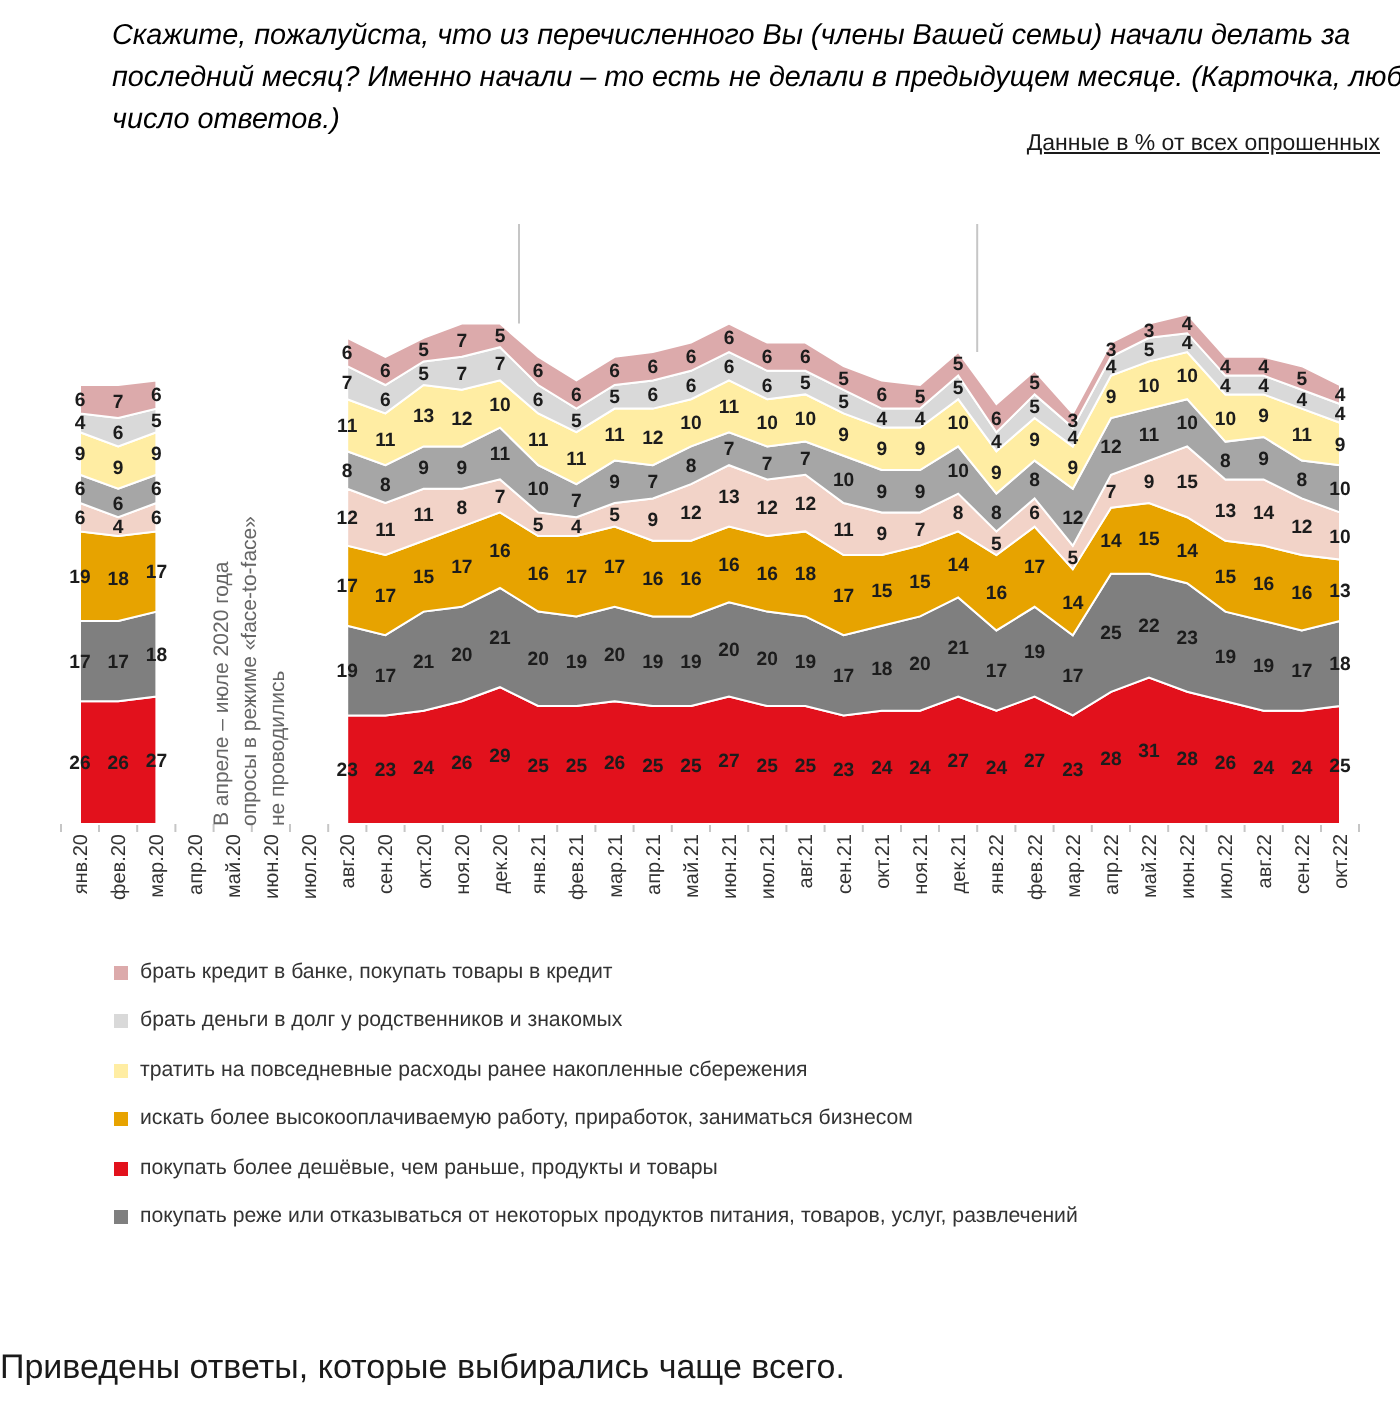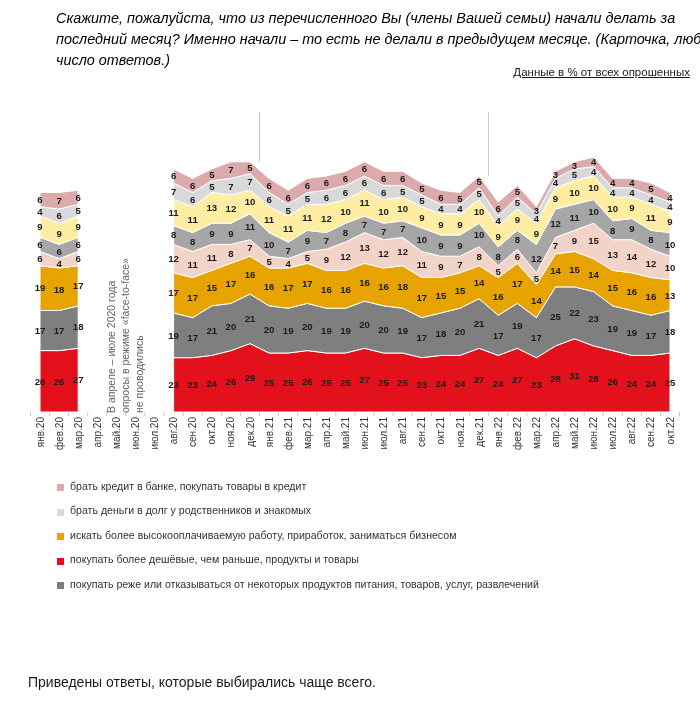--- a/index.html
+++ b/index.html
@@ -16,26 +16,26 @@
   }
   #chart{position:absolute;left:0;top:0;}
   .dl{font-size:9.6px;font-weight:700;fill:#1c1c1c;}
   .xl{font-size:10px;fill:#333;}
   .gap-note{
     position:absolute;left:11px;top:276px;width:230px;height:44px;
     transform:rotate(-90deg);
     font-size:10.5px;color:#666;line-height:1.35;white-space:pre-line;
   }
   .legend{position:absolute;left:57px;top:481px;}
-  .legend-row{display:flex;align-items:center;margin-bottom:12.6px;}
+  .legend-row{display:flex;align-items:flex-start;margin-bottom:12.6px;}
   .legend-marker{
     display:inline-block;width:7px;height:7px;margin-right:6px;margin-top:2px;flex:0 0 7px;
   }
   .legend-label{font-size:10.6px;color:#333;line-height:11.8px;}
-  .footer{position:absolute;left:28px;top:674px;font-size:14px;color:#1a1a1a;text-align:center;}
+  .footer{position:absolute;left:0;top:674px;font-size:17px;color:#1a1a1a;text-align:center;}
 </style>
 </head>
 <body>
 
 <div class="title">Скажите, пожалуйста, что из перечисленного Вы (члены Вашей семьи) начали делать за последний месяц?  Именно начали – то есть не делали в предыдущем месяце. (Карточка, любое число ответов.)</div>
 <div class="subtitle">Данные в % от всех опрошенных</div>
 
 <svg id="chart" width="700" height="470" viewBox="0 0 700 470">
     <line x1="30.5" y1="412" x2="30.5" y2="416" stroke="#c6c6c6" stroke-width="1"></line>
     <line x1="49.5" y1="412" x2="49.5" y2="416" stroke="#c6c6c6" stroke-width="1"></line>
@@ -373,20 +373,24 @@
 <div class="legend" id="legend">
     <div class="legend-row">
       <span class="legend-marker" style="background: rgb(220, 170, 171);"></span>
       <span class="legend-label">брать кредит в банке, покупать товары в кредит</span>
     </div>
     <div class="legend-row">
       <span class="legend-marker" style="background: rgb(217, 217, 217);"></span>
       <span class="legend-label">брать деньги в долг у родственников и знакомых</span>
     </div>
     <div class="legend-row">
+      <span class="legend-marker" style="background: rgb(255, 237, 163);"></span>
+      <span class="legend-label">тратить на повседневные расходы ранее накопленные сбережения</span>
+    </div>
+    <div class="legend-row">
       <span class="legend-marker" style="background: rgb(231, 163, 0);"></span>
       <span class="legend-label">искать более высокооплачиваемую работу, приработок, заниматься бизнесом</span>
     </div>
     <div class="legend-row">
       <span class="legend-marker" style="background: rgb(226, 17, 28);"></span>
       <span class="legend-label">покупать более дешёвые, чем раньше, продукты и товары</span>
     </div>
     <div class="legend-row">
       <span class="legend-marker" style="background: rgb(127, 127, 127);"></span>
       <span class="legend-label">покупать реже или отказываться от некоторых продуктов питания, товаров, услуг, развлечений</span>

